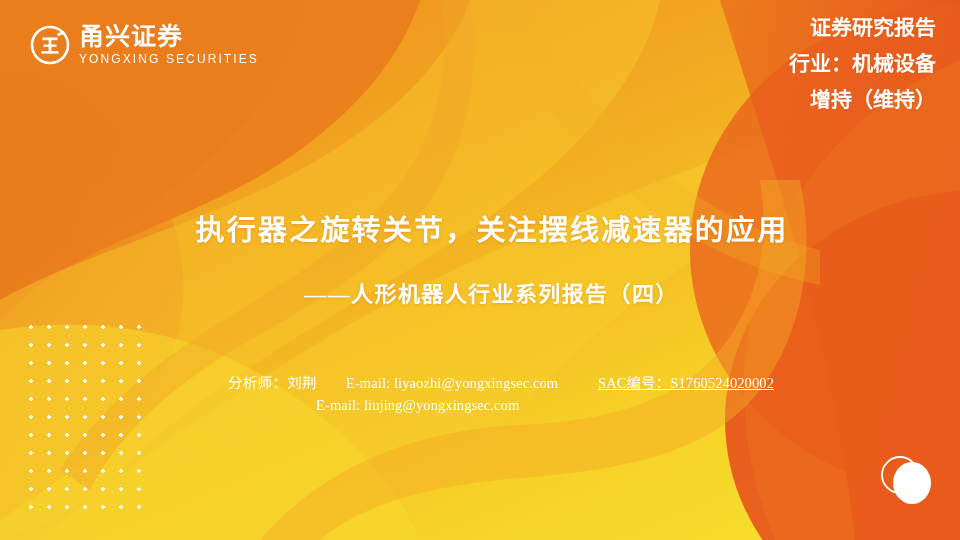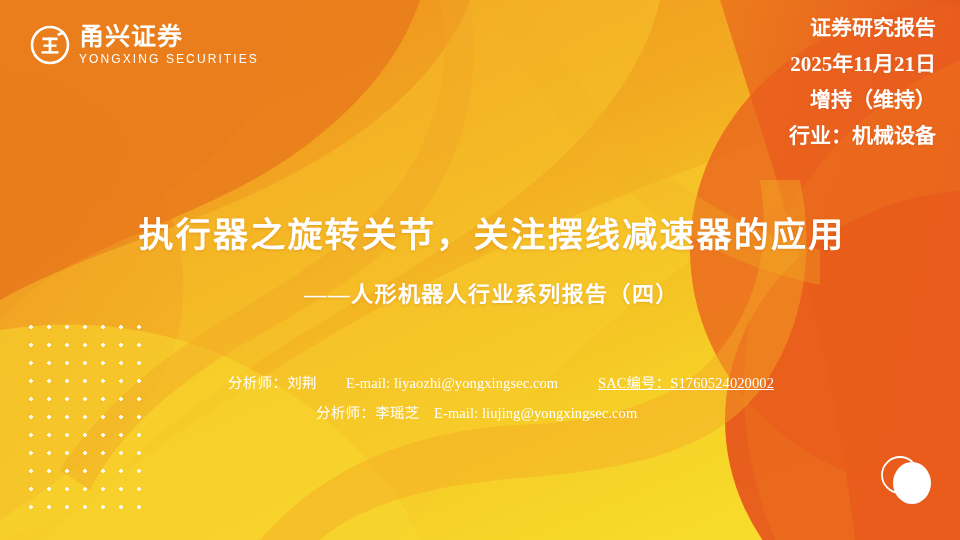--- a/index.html
+++ b/index.html
@@ -93,21 +93,21 @@
 
   
   .title-main {
     position: absolute;
     left: 0;
     right: 0;
     top: 206px;
     text-align: center;
     color: #FFFFFF;
     font-family: "Liberation Serif", "DejaVu Serif", serif;
-    font-size: 35px;
+    font-size: 29px;
     font-weight: bold;
     letter-spacing: 2.2px;
     text-shadow: 0 1px 3px rgba(190,90,15,0.28);
     white-space: nowrap;
     margin-left: 24px;
   }
   .title-sub {
     position: absolute;
     left: 0;
     right: 0;
@@ -125,21 +125,21 @@
 
   
   .analysts {
     position: absolute;
     left: 0;
     right: 0;
     top: 373px;
     display: flex;
     flex-direction: column;
     align-items: center;
-    gap: 9px;
+    gap: 1px;
     margin-left: 42px;
   }
   .analyst-row {
     display: grid;
     grid-template-columns: 118px 252px auto;
     align-items: baseline;
     color: #FFFFFF;
     font-family: "Liberation Serif", "DejaVu Serif", serif;
     font-size: 14.5px;
     line-height: 1.45;
@@ -243,36 +243,34 @@
       <path d="M27.0 8.8 L33.5 6.0 L34.6 8.6 L28.1 11.3 Z" fill="#FFFFFF"></path>
     </svg>
     <div class="logo-text">
       <span class="logo-cn">甬兴证券</span>
       <span class="logo-en">YONGXING SECURITIES</span>
     </div>
   </div>
 
   <div class="meta">
     <div>证券研究报告</div>
-    <div>2025年11月21日</div>
+    <div>行业：机械设备</div>
     <div>增持（维持）</div>
-    <div>行业：机械设备</div>
   </div>
 
   <div class="title-main">执行器之旋转关节，关注摆线减速器的应用</div>
   <div class="title-sub">——人形机器人行业系列报告（四）</div>
 
   <div class="analysts">
     <div class="analyst-row">
       <span class="analyst-name">分析师：刘荆</span>
       <span class="analyst-email">E-mail: liyaozhi@yongxingsec.com</span>
       <span class="analyst-sac">SAC编号：S1760524020002</span>
     </div>
     <div class="analyst-row">
-      <span class="analyst-name">分析师：李瑶芝</span>
       <span class="analyst-email">E-mail: liujing@yongxingsec.com</span>
     </div>
   </div>
 
   <svg class="corner-deco" viewBox="0 0 70 62" aria-hidden="true">
     <circle cx="28" cy="25" r="18" fill="none" stroke="#FFFFFF" stroke-width="1.8"></circle>
     <ellipse cx="40" cy="33" rx="19" ry="21" fill="#FFFFFF"></ellipse>
   </svg>
 
 </div>

